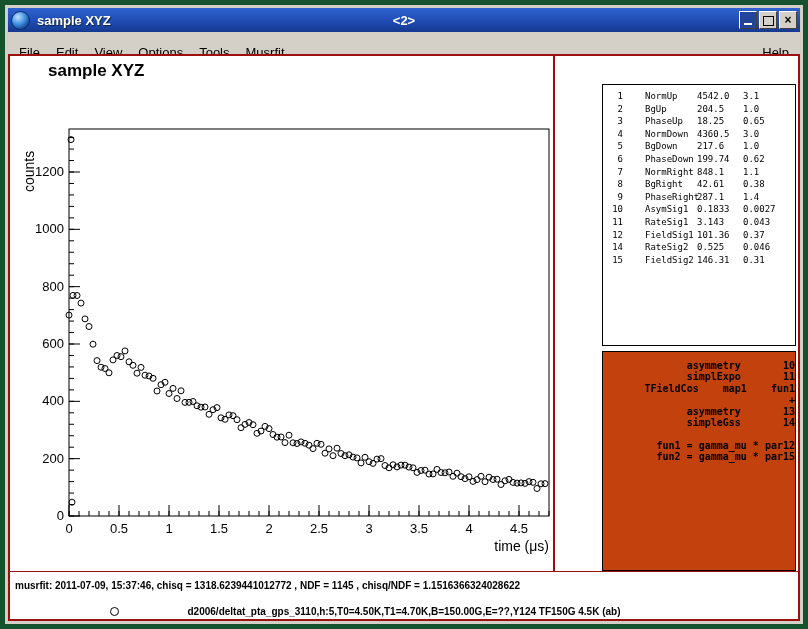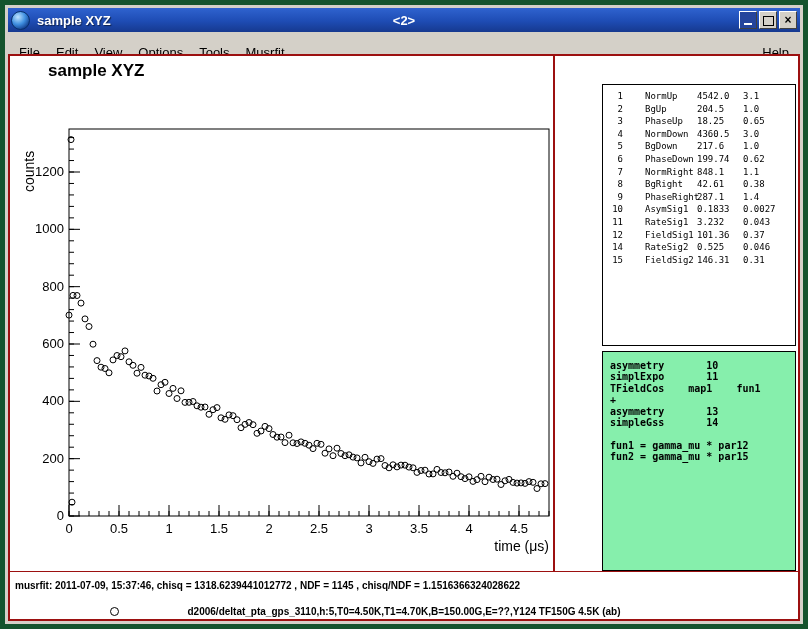--- a/index.html
+++ b/index.html
@@ -36,22 +36,22 @@
   .pad-hline{position:absolute;left:0;right:0;top:515px;height:1px;background:#9c1010;}
   
   .stats-box{position:absolute;left:592px;top:28px;width:194px;height:262px;border:1px solid #000;
              box-sizing:border-box;background:#fff;font-family:"DejaVu Sans Mono",monospace;
              font-size:9px;padding:5px 0 0 6px;overflow:hidden;}
   .stat-row{display:flex;line-height:12.6px;white-space:pre;}
   .s-idx{width:14px;text-align:right;}
   .s-name{margin-left:22px;width:52px;}
   .s-val{width:46px;}
   .theory-box{position:absolute;left:592px;top:295px;width:194px;height:220px;border:1px solid #000;
-              box-sizing:border-box;background:#86efac;font-family:"DejaVu Sans Mono",monospace;
-              font-size:10px;font-weight:bold;padding:8px 0 0 7px;overflow:hidden;}
+              box-sizing:border-box;background:#c2410c;font-family:"DejaVu Sans Mono",monospace;
+              font-size:10px;font-weight:bold;padding:8px 0 0 7px;overflow:hidden;text-align:right;}
   .theory-line{line-height:11.4px;white-space:pre;}
   
   .info-line{position:absolute;left:5px;top:524px;font-size:10px;font-weight:bold;color:#000;white-space:pre;}
   .legend{position:absolute;left:0;right:0;top:550px;text-align:center;font-size:10px;font-weight:bold;color:#000;}
   .legend-marker{position:absolute;left:100px;top:551px;width:7px;height:7px;border:1px solid #000;
                  border-radius:50%;background:#fff;}
 </style>
 </head>
 <body>
 
@@ -341,21 +341,21 @@
         <div class="stat-row"><span class="s-idx">1</span><span class="s-name">NormUp</span><span class="s-val">4542.0</span><span class="s-err">3.1</span></div>
         <div class="stat-row"><span class="s-idx">2</span><span class="s-name">BgUp</span><span class="s-val">204.5</span><span class="s-err">1.0</span></div>
         <div class="stat-row"><span class="s-idx">3</span><span class="s-name">PhaseUp</span><span class="s-val">18.25</span><span class="s-err">0.65</span></div>
         <div class="stat-row"><span class="s-idx">4</span><span class="s-name">NormDown</span><span class="s-val">4360.5</span><span class="s-err">3.0</span></div>
         <div class="stat-row"><span class="s-idx">5</span><span class="s-name">BgDown</span><span class="s-val">217.6</span><span class="s-err">1.0</span></div>
         <div class="stat-row"><span class="s-idx">6</span><span class="s-name">PhaseDown</span><span class="s-val">199.74</span><span class="s-err">0.62</span></div>
         <div class="stat-row"><span class="s-idx">7</span><span class="s-name">NormRight</span><span class="s-val">848.1</span><span class="s-err">1.1</span></div>
         <div class="stat-row"><span class="s-idx">8</span><span class="s-name">BgRight</span><span class="s-val">42.61</span><span class="s-err">0.38</span></div>
         <div class="stat-row"><span class="s-idx">9</span><span class="s-name">PhaseRight</span><span class="s-val">287.1</span><span class="s-err">1.4</span></div>
         <div class="stat-row"><span class="s-idx">10</span><span class="s-name">AsymSig1</span><span class="s-val">0.1833</span><span class="s-err">0.0027</span></div>
-        <div class="stat-row"><span class="s-idx">11</span><span class="s-name">RateSig1</span><span class="s-val">3.232</span><span class="s-err">0.043</span></div>
+        <div class="stat-row"><span class="s-idx">11</span><span class="s-name">RateSig1</span><span class="s-val">3.143</span><span class="s-err">0.043</span></div>
         <div class="stat-row"><span class="s-idx">12</span><span class="s-name">FieldSig1</span><span class="s-val">101.36</span><span class="s-err">0.37</span></div>
         <div class="stat-row"><span class="s-idx">14</span><span class="s-name">RateSig2</span><span class="s-val">0.525</span><span class="s-err">0.046</span></div>
         <div class="stat-row"><span class="s-idx">15</span><span class="s-name">FieldSig2</span><span class="s-val">146.31</span><span class="s-err">0.31</span></div>
       </div>
     <div class="theory-box">
         <div class="theory-line">asymmetry       10</div>
         <div class="theory-line">simplExpo       11</div>
         <div class="theory-line">TFieldCos    map1    fun1</div>
         <div class="theory-line">+</div>
         <div class="theory-line">asymmetry       13</div>

